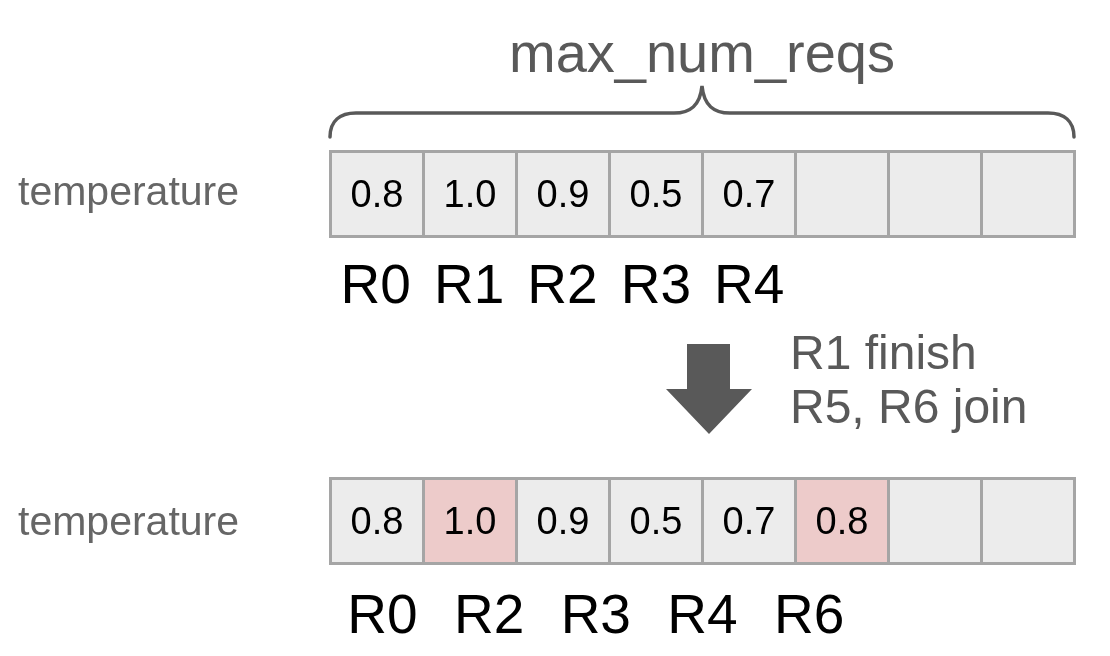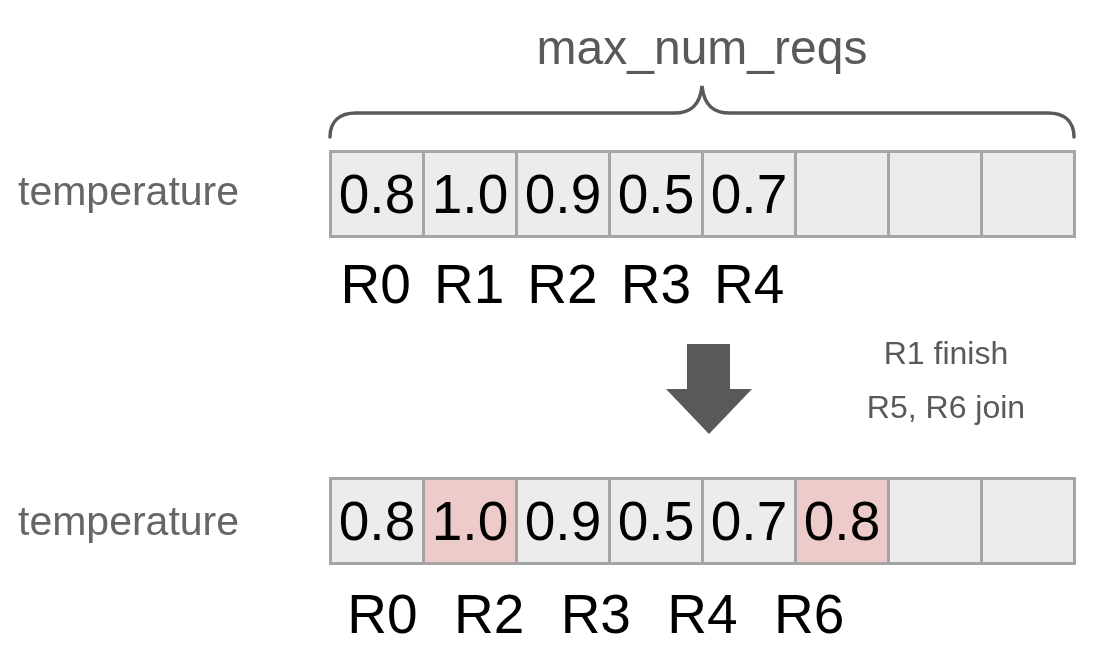--- a/index.html
+++ b/index.html
@@ -16,21 +16,21 @@
     position:relative;
     width:1110px;
     height:656px;
     background:#ffffff;
     overflow:hidden;
   }
   .brace-label{
     position:absolute;
     left:402px; top:20px; width:600px;
     text-align:center;
-    font-size:48px;
+    font-size:56px;
     color:var(--accent-gray);
     white-space:nowrap;
   }
   .brace-svg{
     position:absolute;
     left:328px; top:82px;
     width:748px; height:58px;
   }
   .row-label{
     position:absolute;
@@ -50,21 +50,21 @@
   }
   .array.before{top:150px;}
   .array.after{top:477px;}
   .cell{
     flex:1 1 0;
     display:flex;
     align-items:center;
     justify-content:center;
     background:var(--cell-bg);
     border-right:3px solid var(--cell-border);
-    font-size:55px;
+    font-size:38px;
     color:#000000;
   }
   .cell:last-child{border-right:none;}
   .cell.highlight{background:var(--highlight-bg);}
   .labels-row{
     position:absolute;
     left:329px; width:747px; height:52px;
     display:flex;
   }
   .labels-row.before{top:252px;}
@@ -77,22 +77,22 @@
     white-space:nowrap;
   }
   .arrow-svg{
     position:absolute;
     left:666px; top:344px;
     width:86px; height:90px;
   }
   .transition-text{
     position:absolute;
     left:790px; top:326px; width:312px;
-    text-align:center;
-    font-size:32px;
+    text-align:left;
+    font-size:48px;
     line-height:54px;
     color:var(--accent-gray);
     white-space:nowrap;
   }
 </style>
 </head>
 <body>
 
 <div class="canvas">
 

